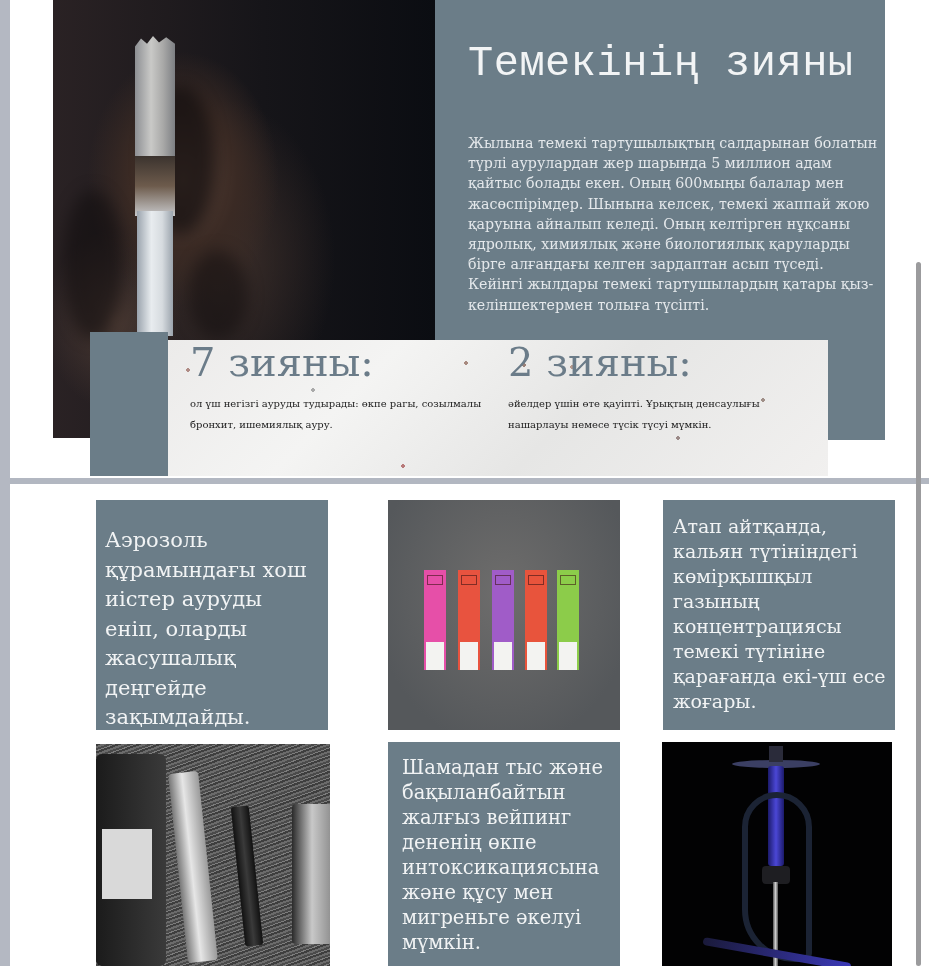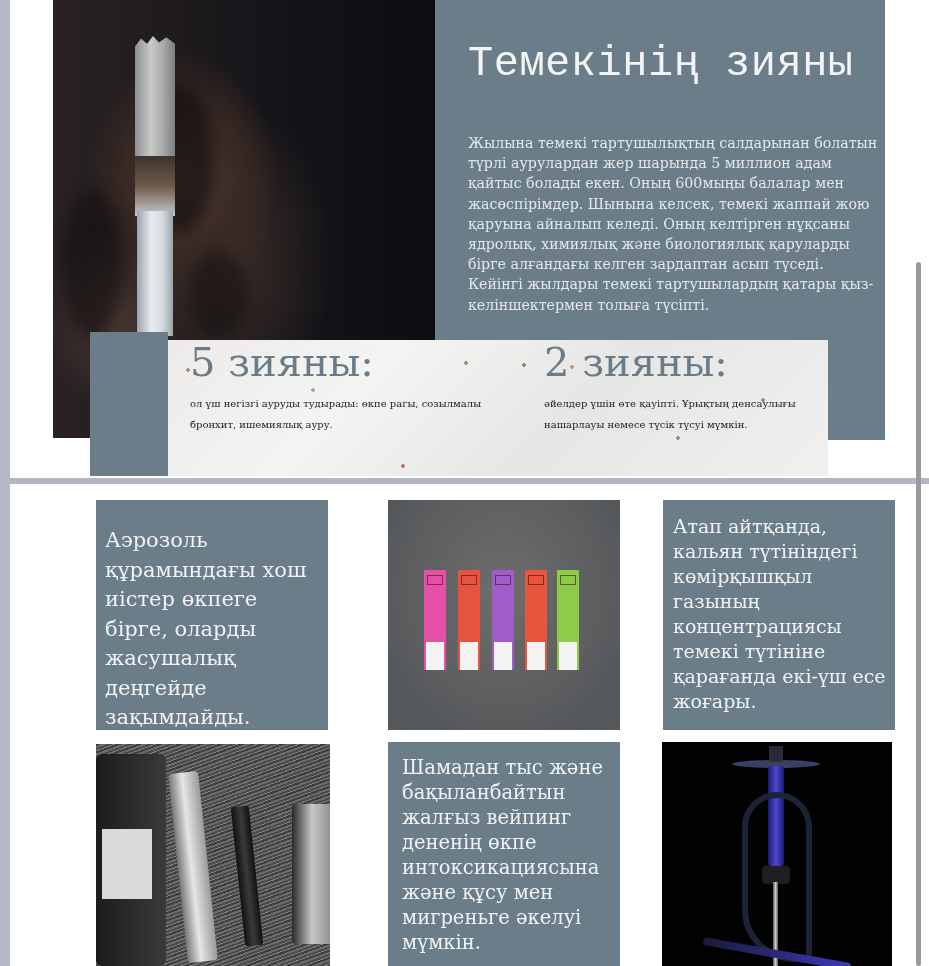--- a/index.html
+++ b/index.html
@@ -38,21 +38,21 @@
       radial-gradient(circle 2px at 404px 27px, #b59a8e 99%, transparent),
       radial-gradient(circle 2px at 235px 126px, #b87a7a 99%, transparent),
       radial-gradient(circle 2px at 145px 50px, #aaaaaa 99%, transparent),
       radial-gradient(circle 2px at 510px 98px, #9b8a88 99%, transparent),
       radial-gradient(circle 2px at 595px 60px, #a08f88 99%, transparent),
       linear-gradient(135deg, #ecebea, #f4f4f3 30%, #e6e6e5 60%, #f1f0ef); }
   .harm-block { position: absolute; }
   .harm-block h2 { font-weight: normal; font-size: 40px; color: #6b7c89; line-height: 44px; }
   .harm-block p { font-size: 10px; line-height: 20.5px; color: #1c1c1c; margin-top: 10px; }
   .harm-1 { left: 190px; top: 340px; width: 300px; }
-  .harm-2 { left: 508px; top: 340px; width: 300px; margin-left: 36px; }
+  .harm-2 { left: 508px; top: 340px; width: 300px; }
   .harm-2-accent { position: absolute; left: 828px; top: 332px; width: 57px; height: 108px; background: #6b7d88; }
 
   .page-divider { position: absolute; left: 10px; top: 478px; width: 919px; height: 6px; background: #b2b7c1; }
 
   
   .tile { position: absolute; overflow: hidden; }
   .tile-text { background: #6b7d88; color: #f1f3f4; font-size: 21px; line-height: 29.5px; padding: 26px 8px 0 9px; }
   .tile-text.small { font-size: 19px; line-height: 25px; padding: 14px 6px 0 10px; }
   .tile-text.medium { font-size: 19.5px; line-height: 25px; padding: 13px 6px 0 14px; }
 
@@ -93,31 +93,31 @@
 <div class="title-panel">
   <h1>Темекінің зияны</h1>
   <p>Жылына темекі тартушылықтың салдарынан болатын түрлі аурулардан жер шарында 5 миллион адам қайтыс болады екен. Оның 600мыңы балалар мен жасөспірімдер. Шынына келсек, темекі жаппай жою қаруына айналып келеді. Оның келтірген нұқсаны ядролық, химиялық және биологиялық қаруларды бірге алғандағы келген зардаптан асып түседі. Кейінгі жылдары темекі тартушылардың қатары қыз-келіншектермен толыға түсіпті.</p>
 </div>
 
 <div class="harm-accent"></div>
 <div class="harm-2-accent"></div>
 <div class="harm-paper"></div>
 
 <div class="harm-block harm-1">
-  <h2>5 зияны:</h2>
+  <h2>7 зияны:</h2>
   <p>ол үш негізгі ауруды тудырады: өкпе рагы, созылмалы бронхит, ишемиялық ауру.</p>
 </div>
 <div class="harm-block harm-2">
   <h2>2 зияны:</h2>
   <p>әйелдер үшін өте қауіпті. Ұрықтың денсаулығы нашарлауы немесе түсік түсуі мүмкін.</p>
 </div>
 
 <div class="page-divider"></div>
 
-<div class="tile tile-text t-aerosol">Аэрозоль құрамындағы хош иістер өкпеге бірге, оларды жасушалық деңгейде зақымдайды.</div>
+<div class="tile tile-text t-aerosol">Аэрозоль құрамындағы хош иістер ауруды еніп, оларды жасушалық деңгейде зақымдайды.</div>
 
 <div class="tile t-vapeboxes">
   <div class="pod" style="left:36px;background:#e64fa8">
       <div class="logo"></div>
       <div class="label"></div>
     </div>
   <div class="pod" style="left:70px;background:#e8533f">
       <div class="logo"></div>
       <div class="label"></div>
     </div>

